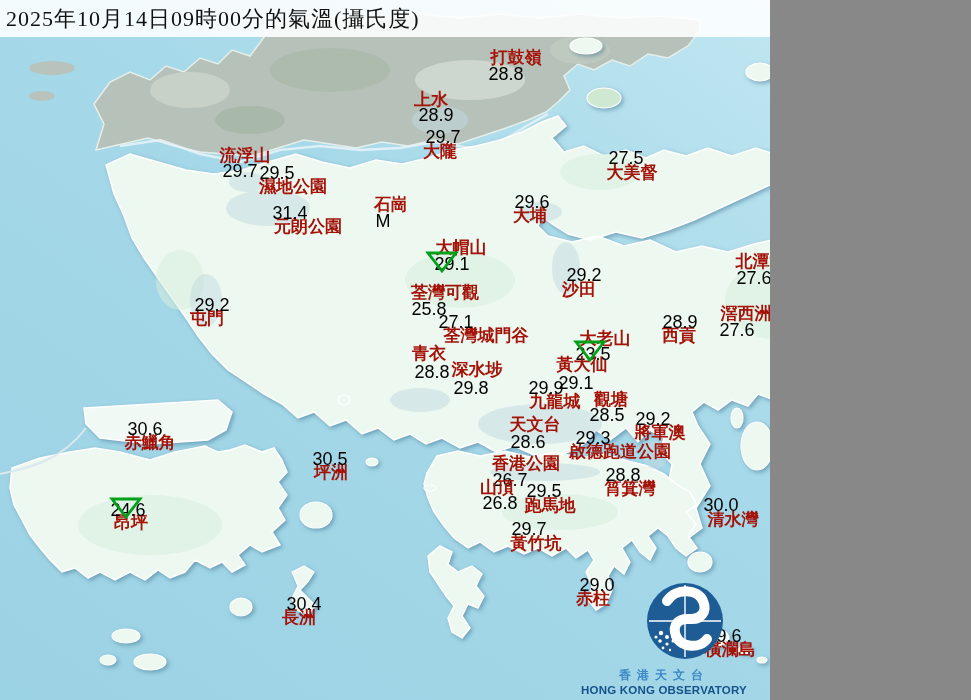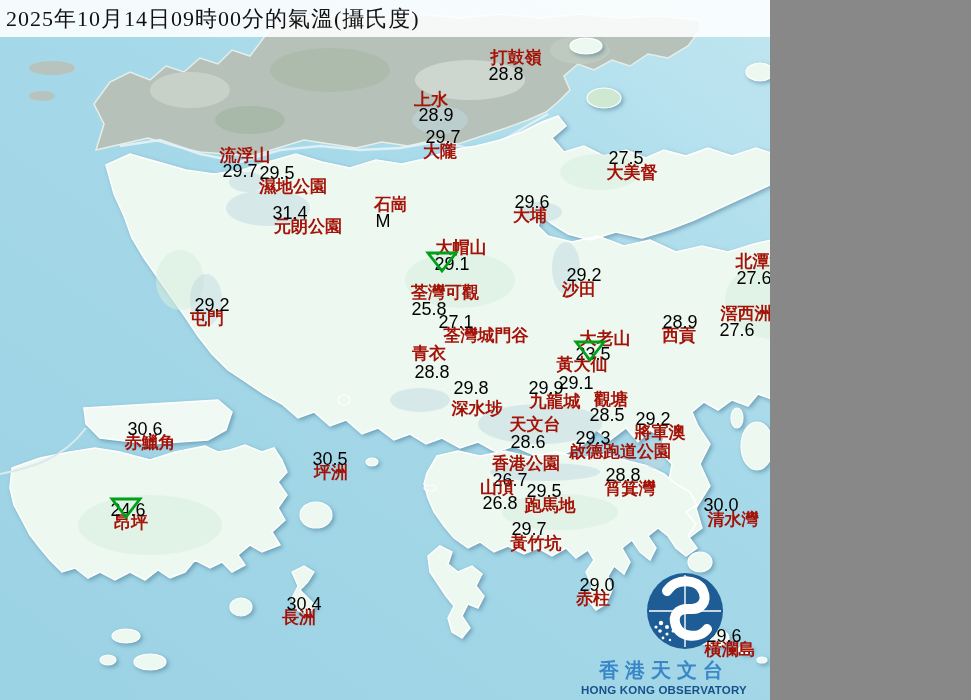--- a/index.html
+++ b/index.html
@@ -24,21 +24,21 @@
   .st{position:absolute;transform:translateX(-50%);white-space:nowrap;line-height:1;}
   .lbl{
     font-family:"Liberation Serif","DejaVu Serif",serif;
     font-size:17px;color:var(--label-color,#a41208);font-weight:bold;
   }
   .val{font-size:18px;color:var(--value-color,#000);}
   .marker{position:absolute;z-index:4;}
   .logo{position:absolute;right:6px;bottom:4px;z-index:4;width:200px;text-align:center;}
   .logo .zh{
     font-family:"Liberation Serif","DejaVu Serif",serif;
-    font-size:20px;font-weight:bold;color:var(--logo-zh,#3a87c8);letter-spacing:6px;
+    font-size:12px;font-weight:bold;color:var(--logo-zh,#3a87c8);letter-spacing:6px;
   }
   .logo .en{
     font-size:11.5px;font-weight:bold;color:var(--logo-en,#16518a);letter-spacing:.2px;
   }
 </style>
 </head>
 <body>
 
 <div class="screen">
 
@@ -180,21 +180,21 @@
       <span class="st val" style="left: 680px; top: 313px;">28.9</span>
       <span class="st lbl" style="left: 605px; top: 330px;">大老山</span>
       <span class="st val" style="left: 593px; top: 345px;">23.5</span>
       <svg width="34" height="24" class="marker" style="left: 573px; top: 339px;">
         <polygon points="3,3 31,3 17,21" fill="none" stroke="#00a018" stroke-width="2.8"></polygon>
       </svg>
       <span class="st lbl" style="left: 429px; top: 345px;">青衣</span>
       <span class="st val" style="left: 432px; top: 363px;">28.8</span>
       <span class="st lbl" style="left: 582px; top: 356px; text-align: center;">黃大仙</span>
       <span class="st val" style="left: 576px; top: 374px;">29.1</span>
-      <span class="st lbl" style="left: 477px; top: 361px; margin-top: 39px;">深水埗</span>
+      <span class="st lbl" style="left: 477px; top: 361px;">深水埗</span>
       <span class="st val" style="left: 471px; top: 379px;">29.8</span>
       <span class="st lbl" style="left: 555px; top: 393px;">九龍城</span>
       <span class="st val" style="left: 546px; top: 379px;">29.9</span>
       <span class="st lbl" style="left: 611px; top: 391px;">觀塘</span>
       <span class="st val" style="left: 607px; top: 406px;">28.5</span>
       <span class="st lbl" style="left: 660px; top: 424px;">將軍澳</span>
       <span class="st val" style="left: 653px; top: 410px;">29.2</span>
       <span class="st lbl" style="left: 535px; top: 416px;">天文台</span>
       <span class="st val" style="left: 528px; top: 433px;">28.6</span>
       <span class="st lbl" style="left: 150px; top: 434px;">赤鱲角</span>

